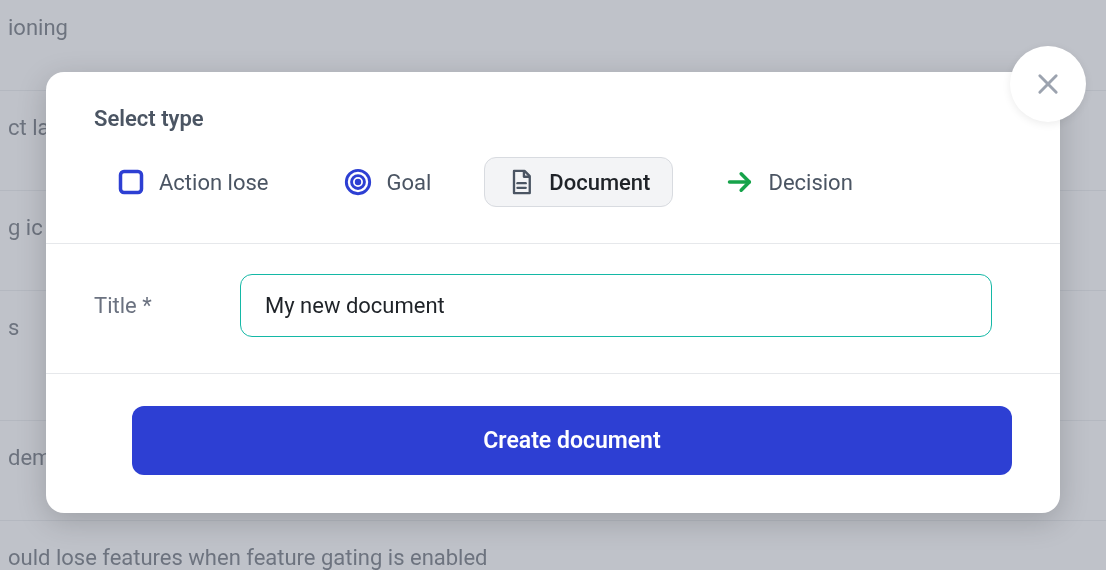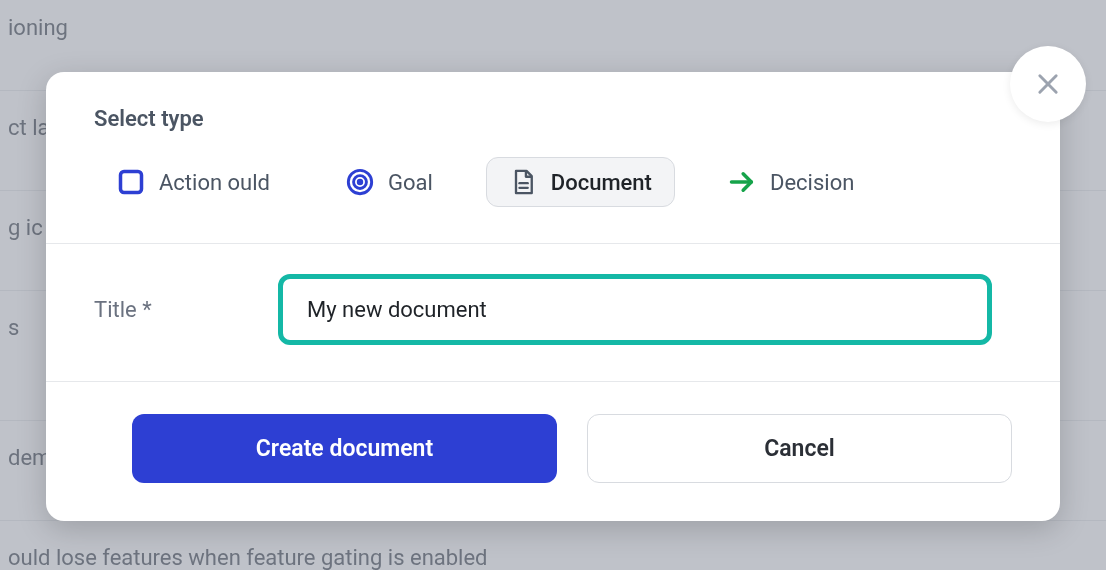--- a/index.html
+++ b/index.html
@@ -117,36 +117,36 @@
       display: flex;
       align-items: center;
       justify-content: center;
       width: 28px;
       height: 28px;
     }
 
     .title-row {
       display: flex;
       align-items: center;
-      gap: 54px;
+      gap: 16px;
       padding: 30px 68px 36px 48px;
     }
 
     .title-label {
       font-size: 22px;
       color: #6b7280;
       min-width: 130px;
     }
 
     .title-input {
       flex: 1;
       font-size: 22px;
       color: #1f2328;
       padding: 18px 24px;
-      border: 5px solid #14b8a6;
+      border: 1px solid #14b8a6;
       border-radius: 12px;
       font-family: inherit;
       outline: none;
     }
 
     .actions {
       display: flex;
       gap: 30px;
       padding: 32px 48px 38px 48px;
       margin-left: 38px;
@@ -204,21 +204,21 @@
     <div class="section-label">Select type</div>
 
     <div class="type-options">
 
       <div class="type-option">
         <span class="type-icon">
           <svg viewBox="0 0 24 24" fill="none" stroke="#2d3fd3" stroke-width="3">
             <rect x="3" y="3" width="18" height="18" rx="3"></rect>
           </svg>
         </span>
-        <span>Action ould</span>
+        <span>Action lose</span>
       </div>
 
       <div class="type-option">
         <span class="type-icon">
           <svg viewBox="0 0 24 24" fill="none" stroke="#2d3fd3" stroke-width="2.5">
             <circle cx="12" cy="12" r="10"></circle>
             <circle cx="12" cy="12" r="5.5"></circle>
             <circle cx="12" cy="12" r="1.5" fill="#2d3fd3"></circle>
           </svg>
         </span>
@@ -250,16 +250,15 @@
     </div>
   </div>
 
   <div class="title-row section-border">
     <div class="title-label">Title *</div>
     <input class="title-input" type="text" value="My new document" style="">
   </div>
 
   <div class="actions">
     <button class="btn btn-primary">Create document</button>
-    <button class="btn btn-secondary">Cancel</button>
   </div>
 
 </div>
 
 </body></html>

